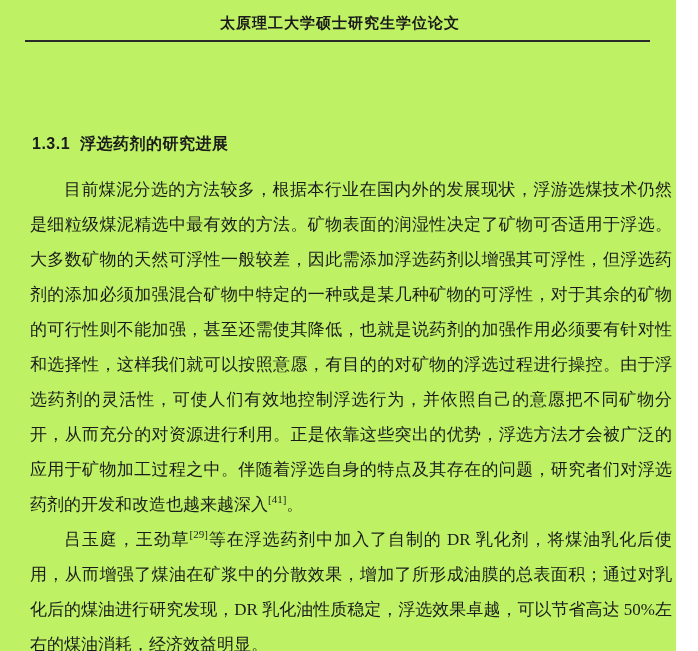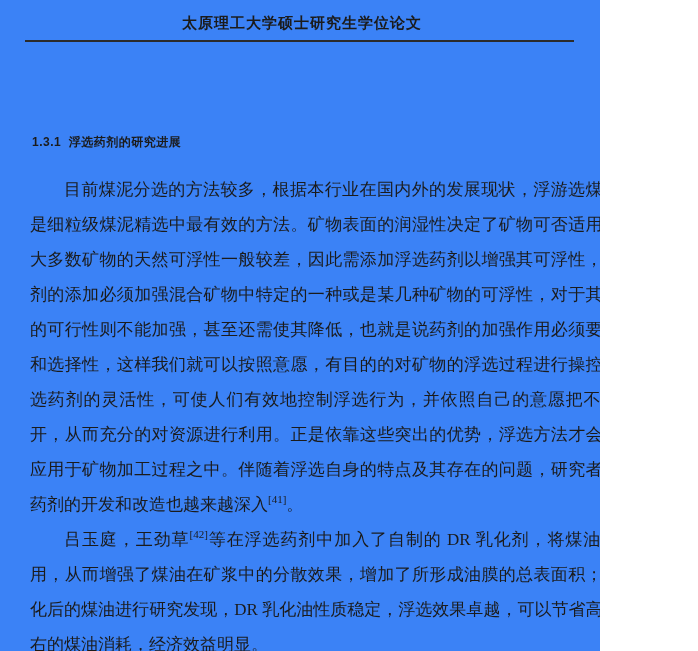--- a/index.html
+++ b/index.html
@@ -2,23 +2,23 @@
 <html><head>
 <meta charset="utf-8">
 <style>
   html, body {
     margin: 0;
     padding: 0;
     background: #ffffff;
   }
   .page {
     position: relative;
-    width: 600px;
+    width: 676px;
     height: 651px;
-    background: #3b82f6;
+    background: #bef264;
     color: #1b1b1b;
     font-family: "Liberation Serif", "DejaVu Serif", serif;
     overflow: hidden;
   }
   .running-head {
     position: absolute;
     top: 14px;
     left: 30px;
     right: 26px;
     text-align: center;
@@ -45,21 +45,21 @@
     font-weight: bold;
     letter-spacing: 1px;
     white-space: pre;
   }
   .subsection-heading {
     position: absolute;
     top: 134px;
     left: 32px;
     margin: 0;
     font-family: "Liberation Sans", "DejaVu Sans", sans-serif;
-    font-size: 12px;
+    font-size: 16px;
     font-weight: bold;
     letter-spacing: 0.5px;
     white-space: pre;
   }
   .body-text {
     position: absolute;
     top: 172px;
     left: 30px;
     width: 642px;
     font-size: 17px;
@@ -84,16 +84,16 @@
   <div class="running-head">太原理工大学硕士研究生学位论文</div>
 
   <div class="header-rule"></div>
 
 
   <h2 class="subsection-heading">1.3.1  浮选药剂的研究进展</h2>
 
   <div class="body-text">
     <p><span>目前煤泥分选的方法较多，根据本行业在国内外的发展现状，浮游选煤技术仍然是细粒级煤泥精选中最有效的方法。矿物表面的润湿性决定了矿物可否适用于浮选。大多数矿物的天然可浮性一般较差，因此需添加浮选药剂以增强其可浮性，但浮选药剂的添加必须加强混合矿物中特定的一种或是某几种矿物的可浮性，对于其余的矿物的可行性则不能加强，甚至还需使其降低，也就是说药剂的加强作用必须要有针对性和选择性，这样我们就可以按照意愿，有目的的对矿物的浮选过程进行操控。由于浮选药剂的灵活性，可使人们有效地控制浮选行为，并依照自己的意愿把不同矿物分开，从而充分的对资源进行利用。正是依靠这些突出的优势，浮选方法才会被广泛的应用于矿物加工过程之中。伴随着浮选自身的特点及其存在的问题，研究者们对浮选药剂的开发和改造也越来越深入</span><sup>[41]</sup><span>。</span></p>
 
-    <p><span>吕玉庭，王劲草</span><sup>[42]</sup><span>等在浮选药剂中加入了自制的 DR 乳化剂，将煤油乳化后使用，从而增强了煤油在矿浆中的分散效果，增加了所形成油膜的总表面积；通过对乳化后的煤油进行研究发现，DR 乳化油性质稳定，浮选效果卓越，可以节省高达 50%左右的煤油消耗，经济效益明显。</span></p>
+    <p><span>吕玉庭，王劲草</span><sup>[29]</sup><span>等在浮选药剂中加入了自制的 DR 乳化剂，将煤油乳化后使用，从而增强了煤油在矿浆中的分散效果，增加了所形成油膜的总表面积；通过对乳化后的煤油进行研究发现，DR 乳化油性质稳定，浮选效果卓越，可以节省高达 50%左右的煤油消耗，经济效益明显。</span></p>
   </div>
 
 </div>
 
 </body></html>

